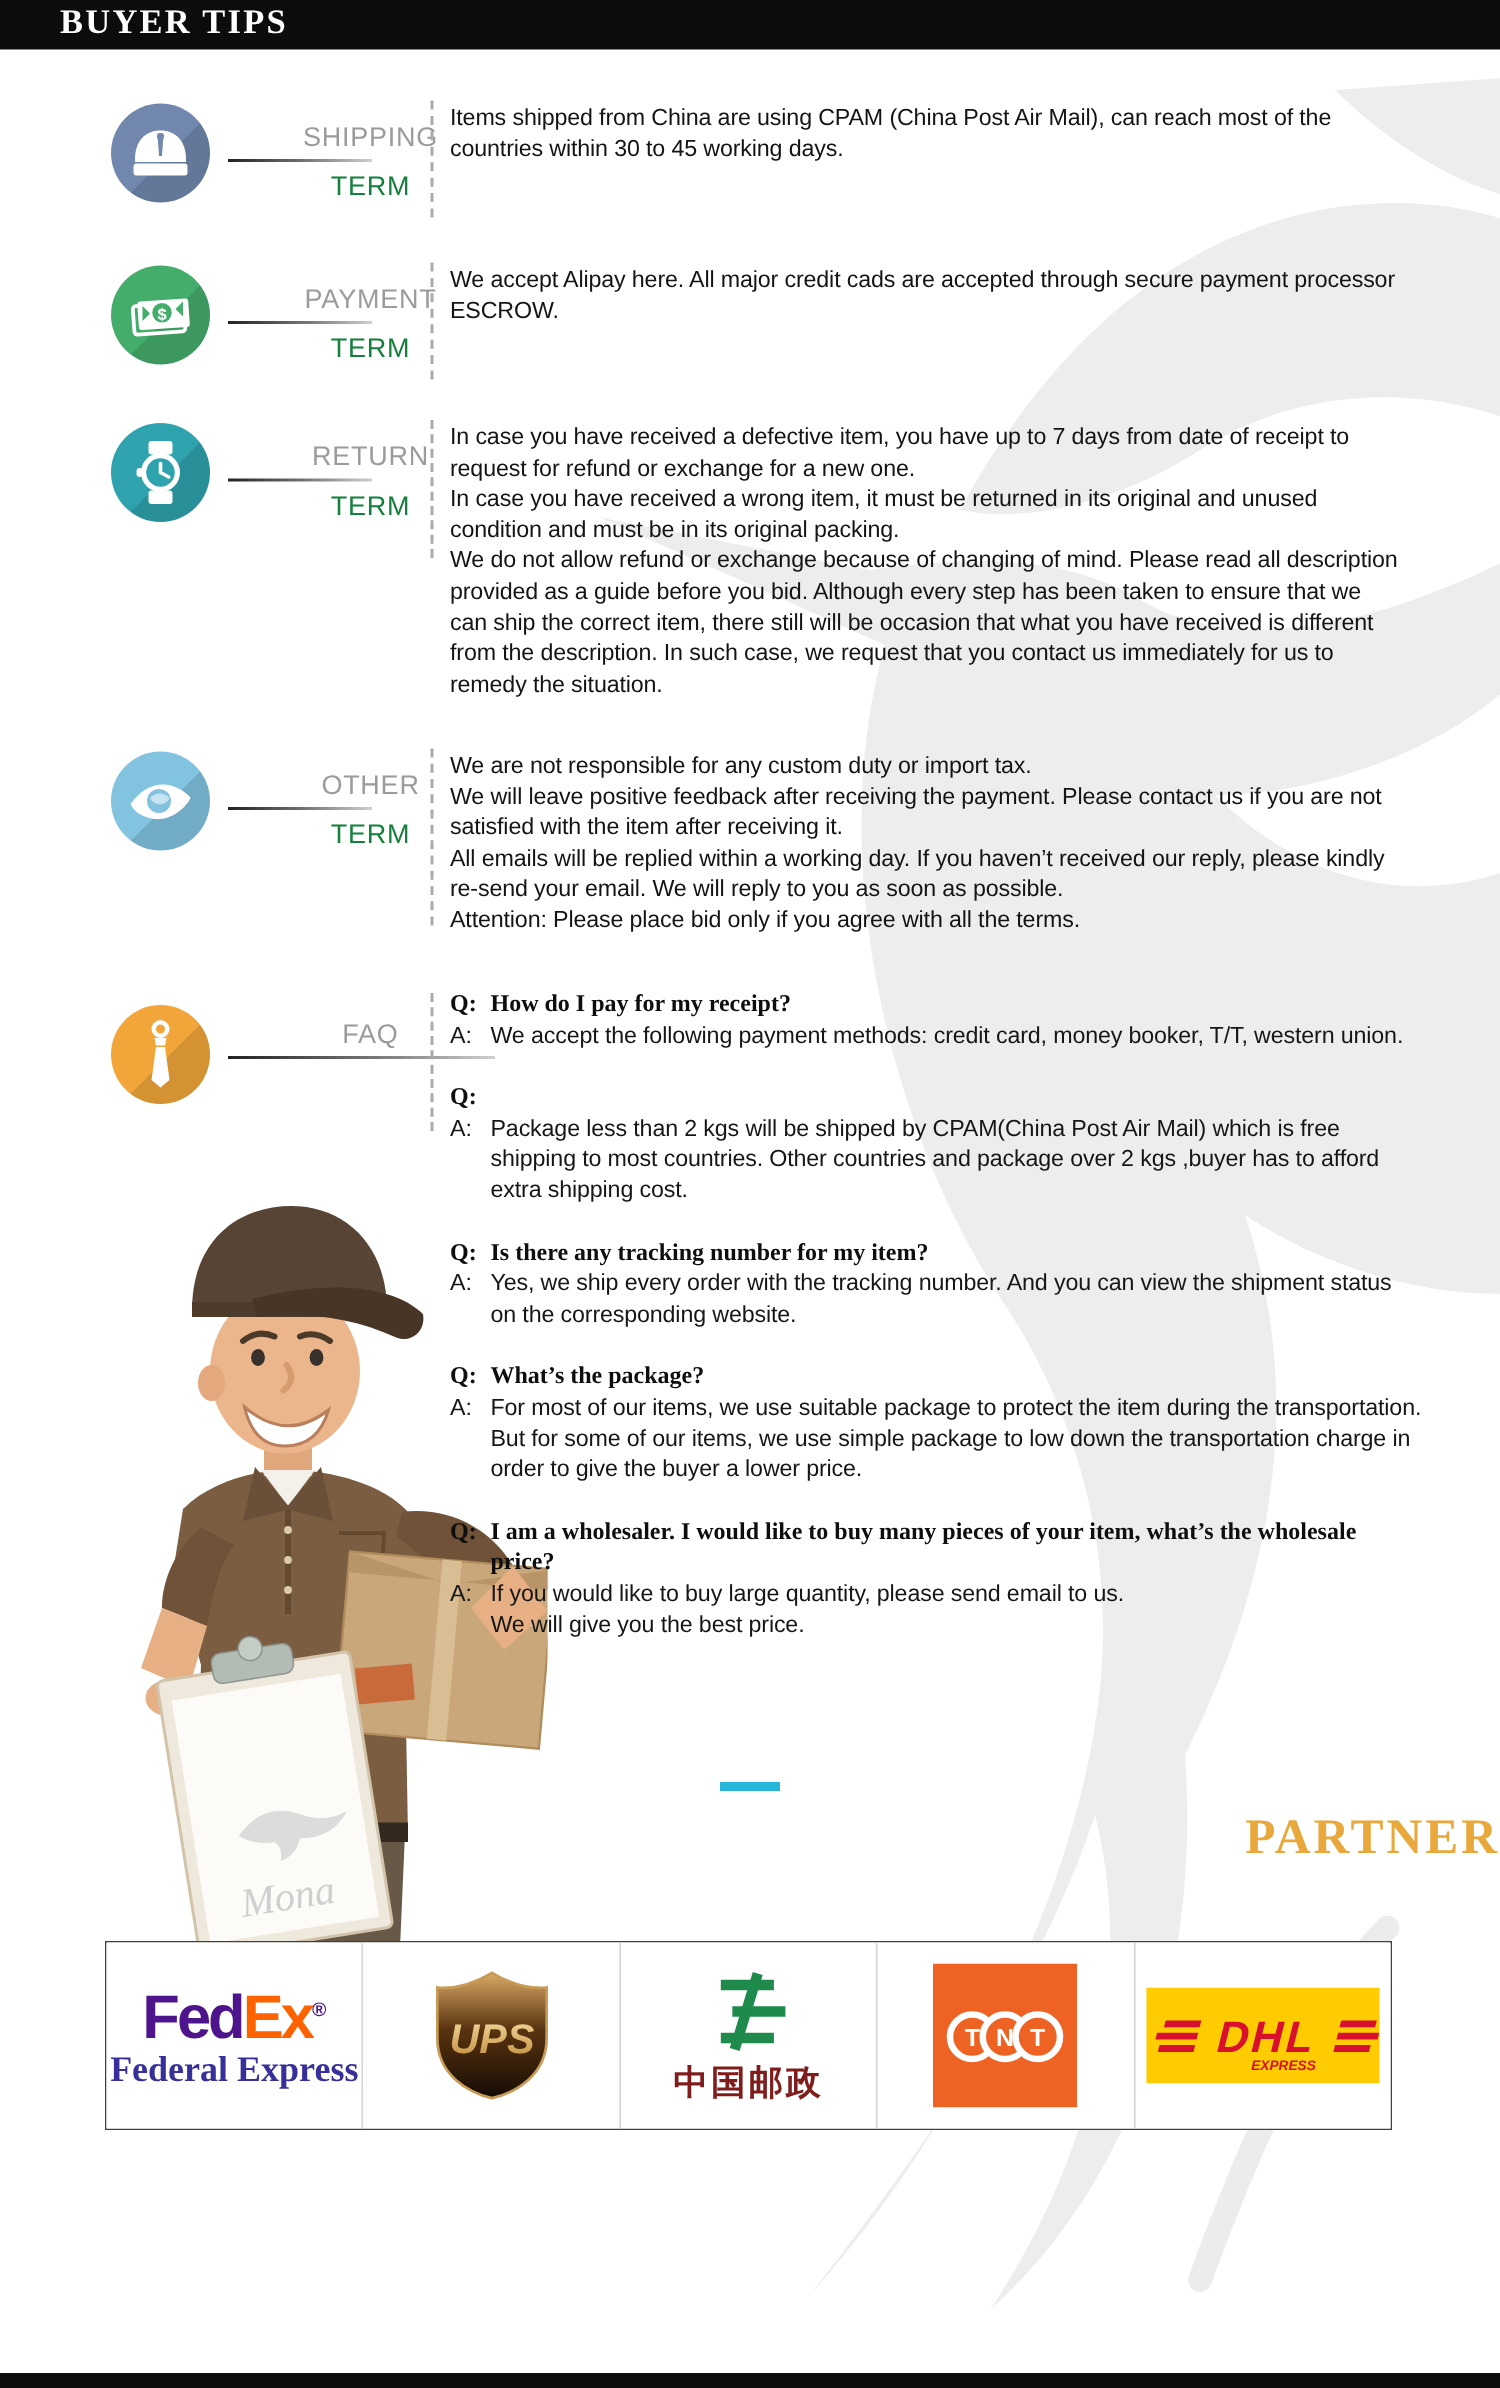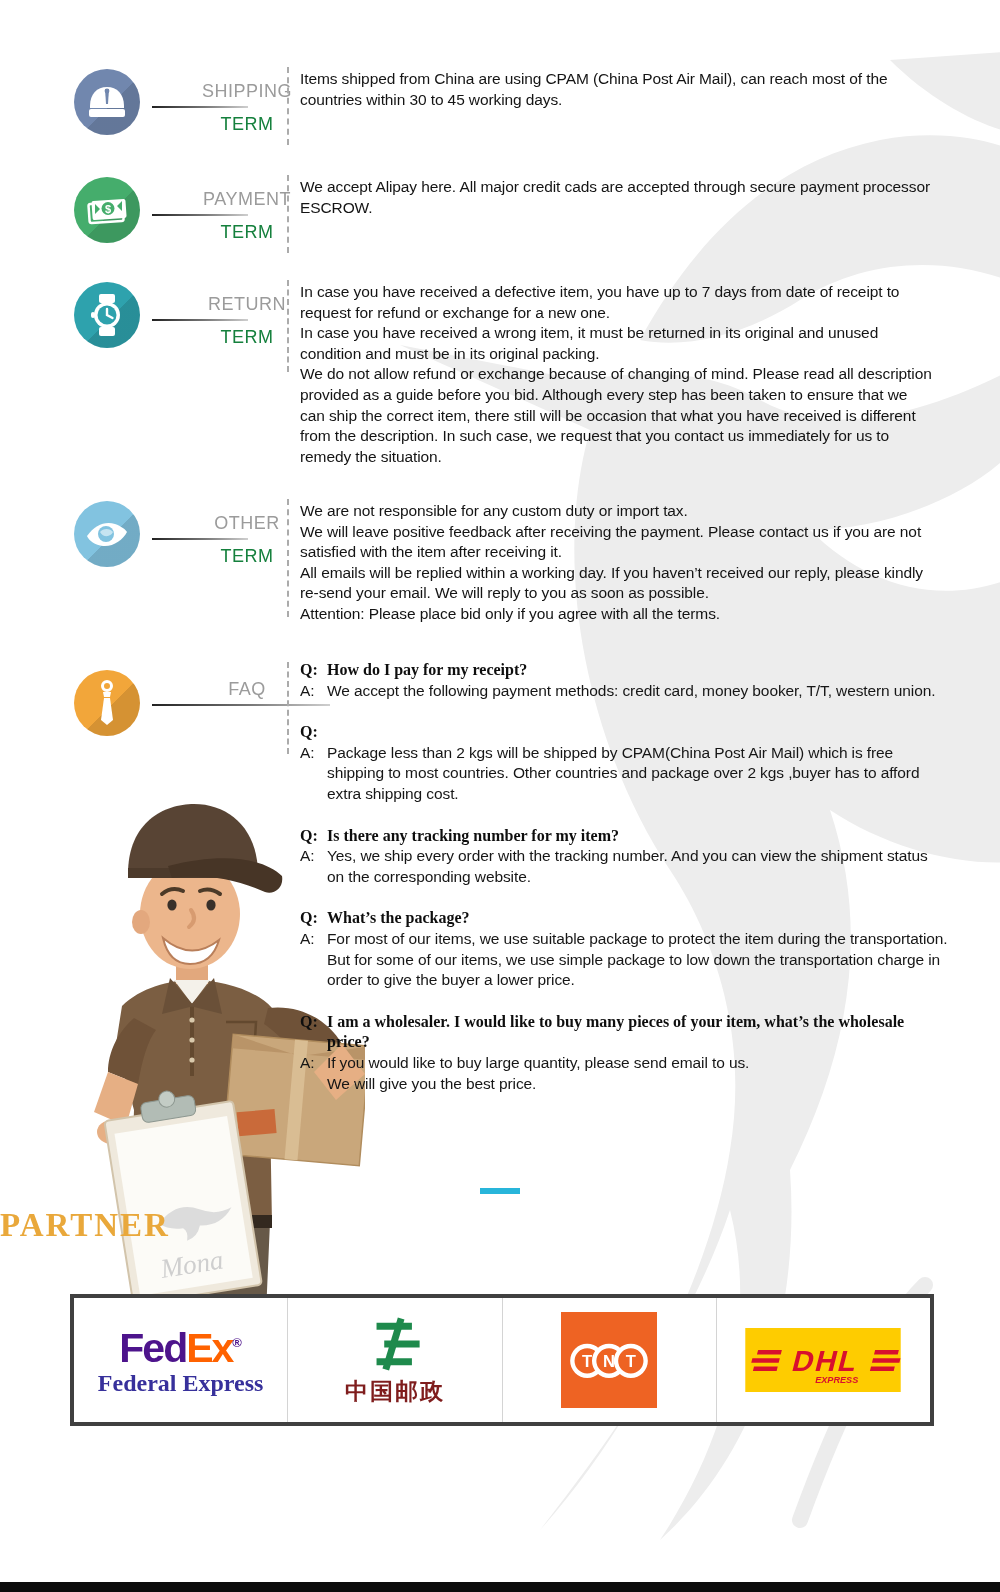--- a/index.html
+++ b/index.html
@@ -30,26 +30,26 @@
   .faq-list{position:absolute;left:300px;top:8px;width:648px;}
   .qa{margin-bottom:21px;}
   .qrow{display:flex;font-family:"Liberation Serif",serif;font-weight:bold;font-size:16px;line-height:20.6px;color:#0e0e0e;}
   .qrow .px{width:27px;flex:none;}
   .arow{display:flex;font-size:15.5px;line-height:20.6px;}
   .arow .px{width:27px;flex:none;}
   .arow .txt{white-space:pre-line;letter-spacing:-0.1px;}
   
   .man{position:absolute;left:30px;top:792px;z-index:1;}
   
-  .partner{position:absolute;top:1188px;left:0;width:1000px;text-align:left;z-index:2;}
+  .partner{position:absolute;top:1188px;left:0;width:1000px;text-align:right;z-index:2;}
   .partner .pdash{width:40px;height:6px;margin:0 auto 13px;}
   .partner .ptitle{font-family:"Liberation Serif",serif;font-weight:bold;font-size:33px;letter-spacing:2px;}
   
   .logos{position:absolute;top:1294px;left:70px;width:856px;height:124px;display:flex;
-        border:4px solid #404040;background:#fff;z-index:3;}
+        border:1px solid #404040;background:#fff;z-index:3;}
   .cell{flex:1;display:flex;flex-direction:column;align-items:center;justify-content:center;background:#fff;}
   .cell + .cell{border-left:1px solid #d4d4d4;}
   .fx-word{font-weight:bold;font-size:41px;letter-spacing:-2px;line-height:40px;}
   .fx1{color:#4d148c;} .fx2{color:#ff6200;}
   .fx-reg{font-size:13px;color:#4d148c;vertical-align:super;letter-spacing:0;}
   .fx-sub{font-family:"Liberation Serif",serif;font-weight:bold;font-size:24px;color:#37309b;margin-top:2px;}
   .cp-text{font-weight:bold;font-size:23px;color:#7f1d1d;letter-spacing:2px;margin-top:2px;}
 </style>
 </head>
 <body>
@@ -58,20 +58,23 @@
 
   <svg class="bird" width="720" height="1500" viewBox="0 0 720 1500">
     <g fill="#ededed">
       <path d="M580 20 C630 70 690 95 720 95 L720 10 Z"></path>
       <path d="M270 340 L90 305 L280 390 C240 530 280 710 360 830 C400 890 440 990 420 1110 C400 1240 320 1390 230 1490 C300 1400 380 1290 420 1170 C450 1290 410 1410 350 1500 C450 1410 490 1270 480 1130 C540 1010 560 890 520 770 C580 810 660 830 720 820 L720 530 C640 570 560 550 500 490 C580 490 680 450 720 390 L720 320 C620 375 520 400 450 360 C400 330 340 330 270 340 Z"></path>
       <path d="M330 300 C390 190 470 120 570 100 C650 85 710 110 720 120 L720 250 C650 215 560 215 490 260 C440 292 380 310 330 300 Z"></path>
     </g>
     <path d="M490 1480 C530 1370 570 1290 615 1245" stroke="#ececec" stroke-width="16" fill="none" stroke-linecap="round"></path>
   </svg>
 
+  <div class="topbar">
+    <span class="ttl">BUYER TIPS</span>
+  </div>
 
   <div class="term" style="top:64px">
     <div class="circle" style="background: rgb(113, 135, 174);">
       <div class="lshadow"></div>
       <svg width="40" height="36" viewBox="0 0 40 36" fill="#fff">
         <path d="M3 22 C3 10 10 3 20 3 C30 3 37 10 37 22 L37 24 L3 24 Z"></path>
         <rect x="2" y="25" width="36" height="8" rx="2"></rect>
         <path d="M18 5 L22 5 L21 20 L19 20 Z" fill="#7187ae"></path>
         <circle cx="20" cy="7" r="2.4" fill="#7187ae"></circle>
       </svg>
@@ -275,20 +278,37 @@
 
   <div class="partner">
     <div class="pdash" style="background: rgb(40, 181, 218);"></div>
     <div class="ptitle" style="color: rgb(233, 168, 59);">PARTNER</div>
   </div>
 
   <div class="logos">
     <div class="cell">
       <div class="fx-word"><span class="fx1">Fed</span><span class="fx2">Ex</span><span class="fx-reg">®</span></div>
       <div class="fx-sub">Federal Express</div>
+    </div>
+    <div class="cell">
+      <svg width="80" height="98" viewBox="0 0 90 100">
+        <defs>
+          <linearGradient id="upsg" x1="0" y1="0" x2="0" y2="1">
+            <stop offset="0" stop-color="#d9a965"></stop>
+              <stop offset=".45" stop-color="#5a3410"></stop>
+              <stop offset="1" stop-color="#140b04"></stop>
+          </linearGradient>
+          <linearGradient id="upst" x1="0" y1="0" x2="0" y2="1">
+            <stop offset="0" stop-color="#f6dba4"></stop>
+              <stop offset="1" stop-color="#c08c39"></stop>
+          </linearGradient>
+        </defs>
+        <path d="M45 3 C60 12 75 15 86 14 L86 52 C86 80 62 93 45 97 C28 93 4 80 4 52 L4 14 C15 15 30 12 45 3 Z" fill="url(#upsg)" stroke="#c79a55" stroke-width="2"></path>
+        <text x="45" y="63" font-size="31" font-weight="bold" font-style="italic" fill="url(#upst)" text-anchor="middle" font-family="Liberation Sans,sans-serif">UPS</text>
+      </svg>
     </div>
     <div class="cell">
       <svg width="62" height="60" viewBox="0 0 80 78">
         <g stroke="#1e8a4c" stroke-width="9" fill="none">
           <path d="M16 16 H62"></path>
           <path d="M26 39 H72"></path>
           <path d="M16 62 H62"></path>
           <path d="M48 6 L28 72"></path>
         </g>
       </svg>

